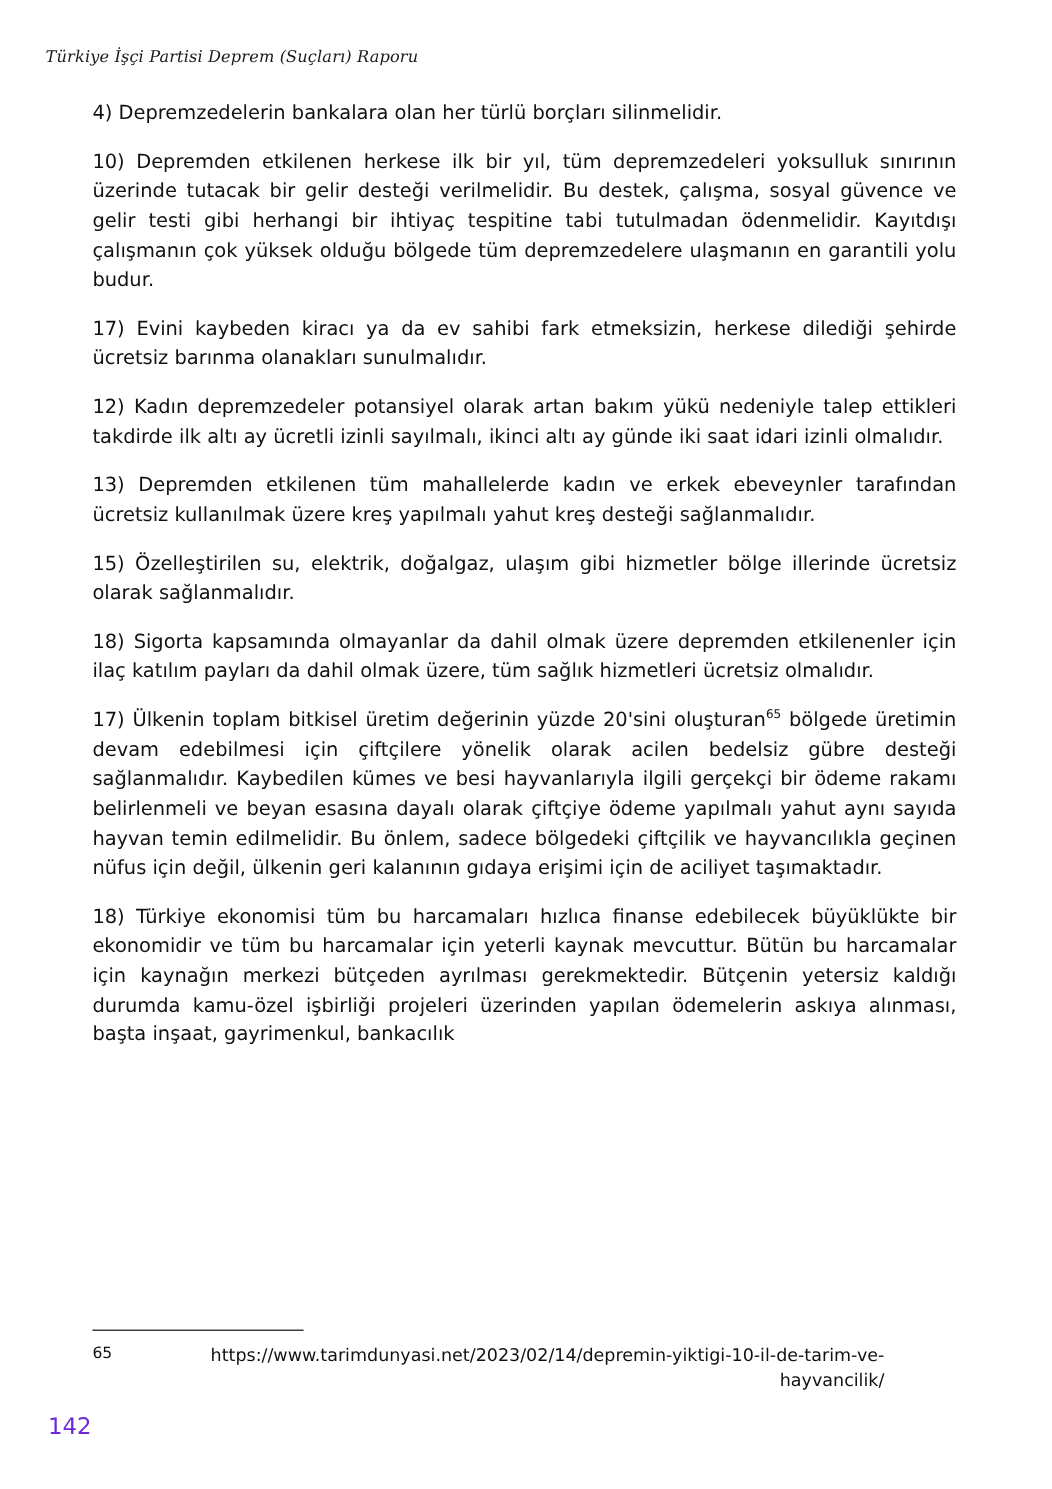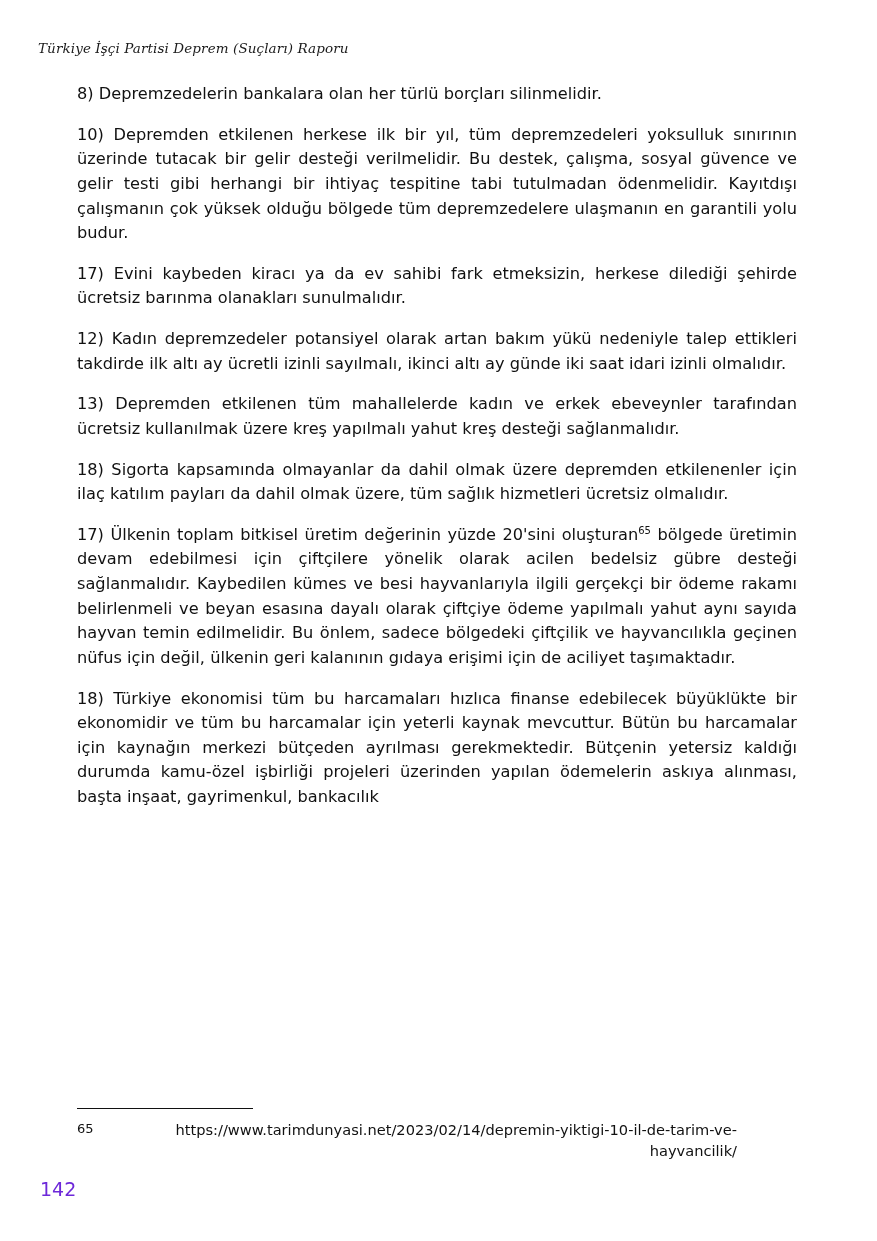--- a/index.html
+++ b/index.html
@@ -95,25 +95,26 @@
 </style>
 </head>
 <body>
 
 <div class="page">
 
   <div class="running-head">Türkiye İşçi Partisi Deprem (Suçları) Raporu</div>
 
   <div class="content">
 
-    <p class="item">8) Depremzedelerin bankalara olan her türlü borçları silinmelidir.</p>
+    <p class="item">4) Depremzedelerin bankalara olan her türlü borçları silinmelidir.</p>
     <p class="item">10) Depremden etkilenen herkese ilk bir yıl, tüm depremzedeleri yoksulluk sınırının üzerinde tutacak bir gelir desteği verilmelidir. Bu destek, çalışma, sosyal güvence ve gelir testi gibi herhangi bir ihtiyaç tespitine tabi tutulmadan ödenmelidir. Kayıtdışı çalışmanın çok yüksek olduğu bölgede tüm depremzedelere ulaşmanın en garantili yolu budur.</p>
     <p class="item">17) Evini kaybeden kiracı ya da ev sahibi fark etmeksizin, herkese dilediği şehirde ücretsiz barınma olanakları sunulmalıdır.</p>
     <p class="item">12) Kadın depremzedeler potansiyel olarak artan bakım yükü nedeniyle talep ettikleri takdirde ilk altı ay ücretli izinli sayılmalı, ikinci altı ay günde iki saat idari izinli olmalıdır.</p>
     <p class="item">13) Depremden etkilenen tüm mahallelerde kadın ve erkek ebeveynler tarafından ücretsiz kullanılmak üzere kreş yapılmalı yahut kreş desteği sağlanmalıdır.</p>
+    <p class="item">15) Özelleştirilen su, elektrik, doğalgaz, ulaşım gibi hizmetler bölge illerinde ücretsiz olarak sağlanmalıdır.</p>
     <p class="item">18) Sigorta kapsamında olmayanlar da dahil olmak üzere depremden etkilenenler için ilaç katılım payları da dahil olmak üzere, tüm sağlık hizmetleri ücretsiz olmalıdır.</p>
 
     <p class="item"><span>17) Ülkenin toplam bitkisel üretim değerinin yüzde 20'sini oluşturan</span><sup class="fn">65</sup><span> bölgede üretimin devam edebilmesi için çiftçilere yönelik olarak acilen bedelsiz gübre desteği sağlanmalıdır. Kaybedilen kümes ve besi hayvanlarıyla ilgili gerçekçi bir ödeme rakamı belirlenmeli ve beyan esasına dayalı olarak çiftçiye ödeme yapılmalı yahut aynı sayıda hayvan temin edilmelidir. Bu önlem, sadece bölgedeki çiftçilik ve hayvancılıkla geçinen nüfus için değil, ülkenin geri kalanının gıdaya erişimi için de aciliyet taşımaktadır.</span></p>
 
     <p class="item">18) Türkiye ekonomisi tüm bu harcamaları hızlıca finanse edebilecek büyüklükte bir ekonomidir ve tüm bu harcamalar için yeterli kaynak mevcuttur. Bütün bu harcamalar için kaynağın merkezi bütçeden ayrılması gerekmektedir. Bütçenin yetersiz kaldığı durumda kamu-özel işbirliği projeleri üzerinden yapılan ödemelerin askıya alınması, başta inşaat, gayrimenkul, bankacılık</p>
 
   </div>
 
   <div class="footnote-area">
     <div class="footnote-rule"></div>

